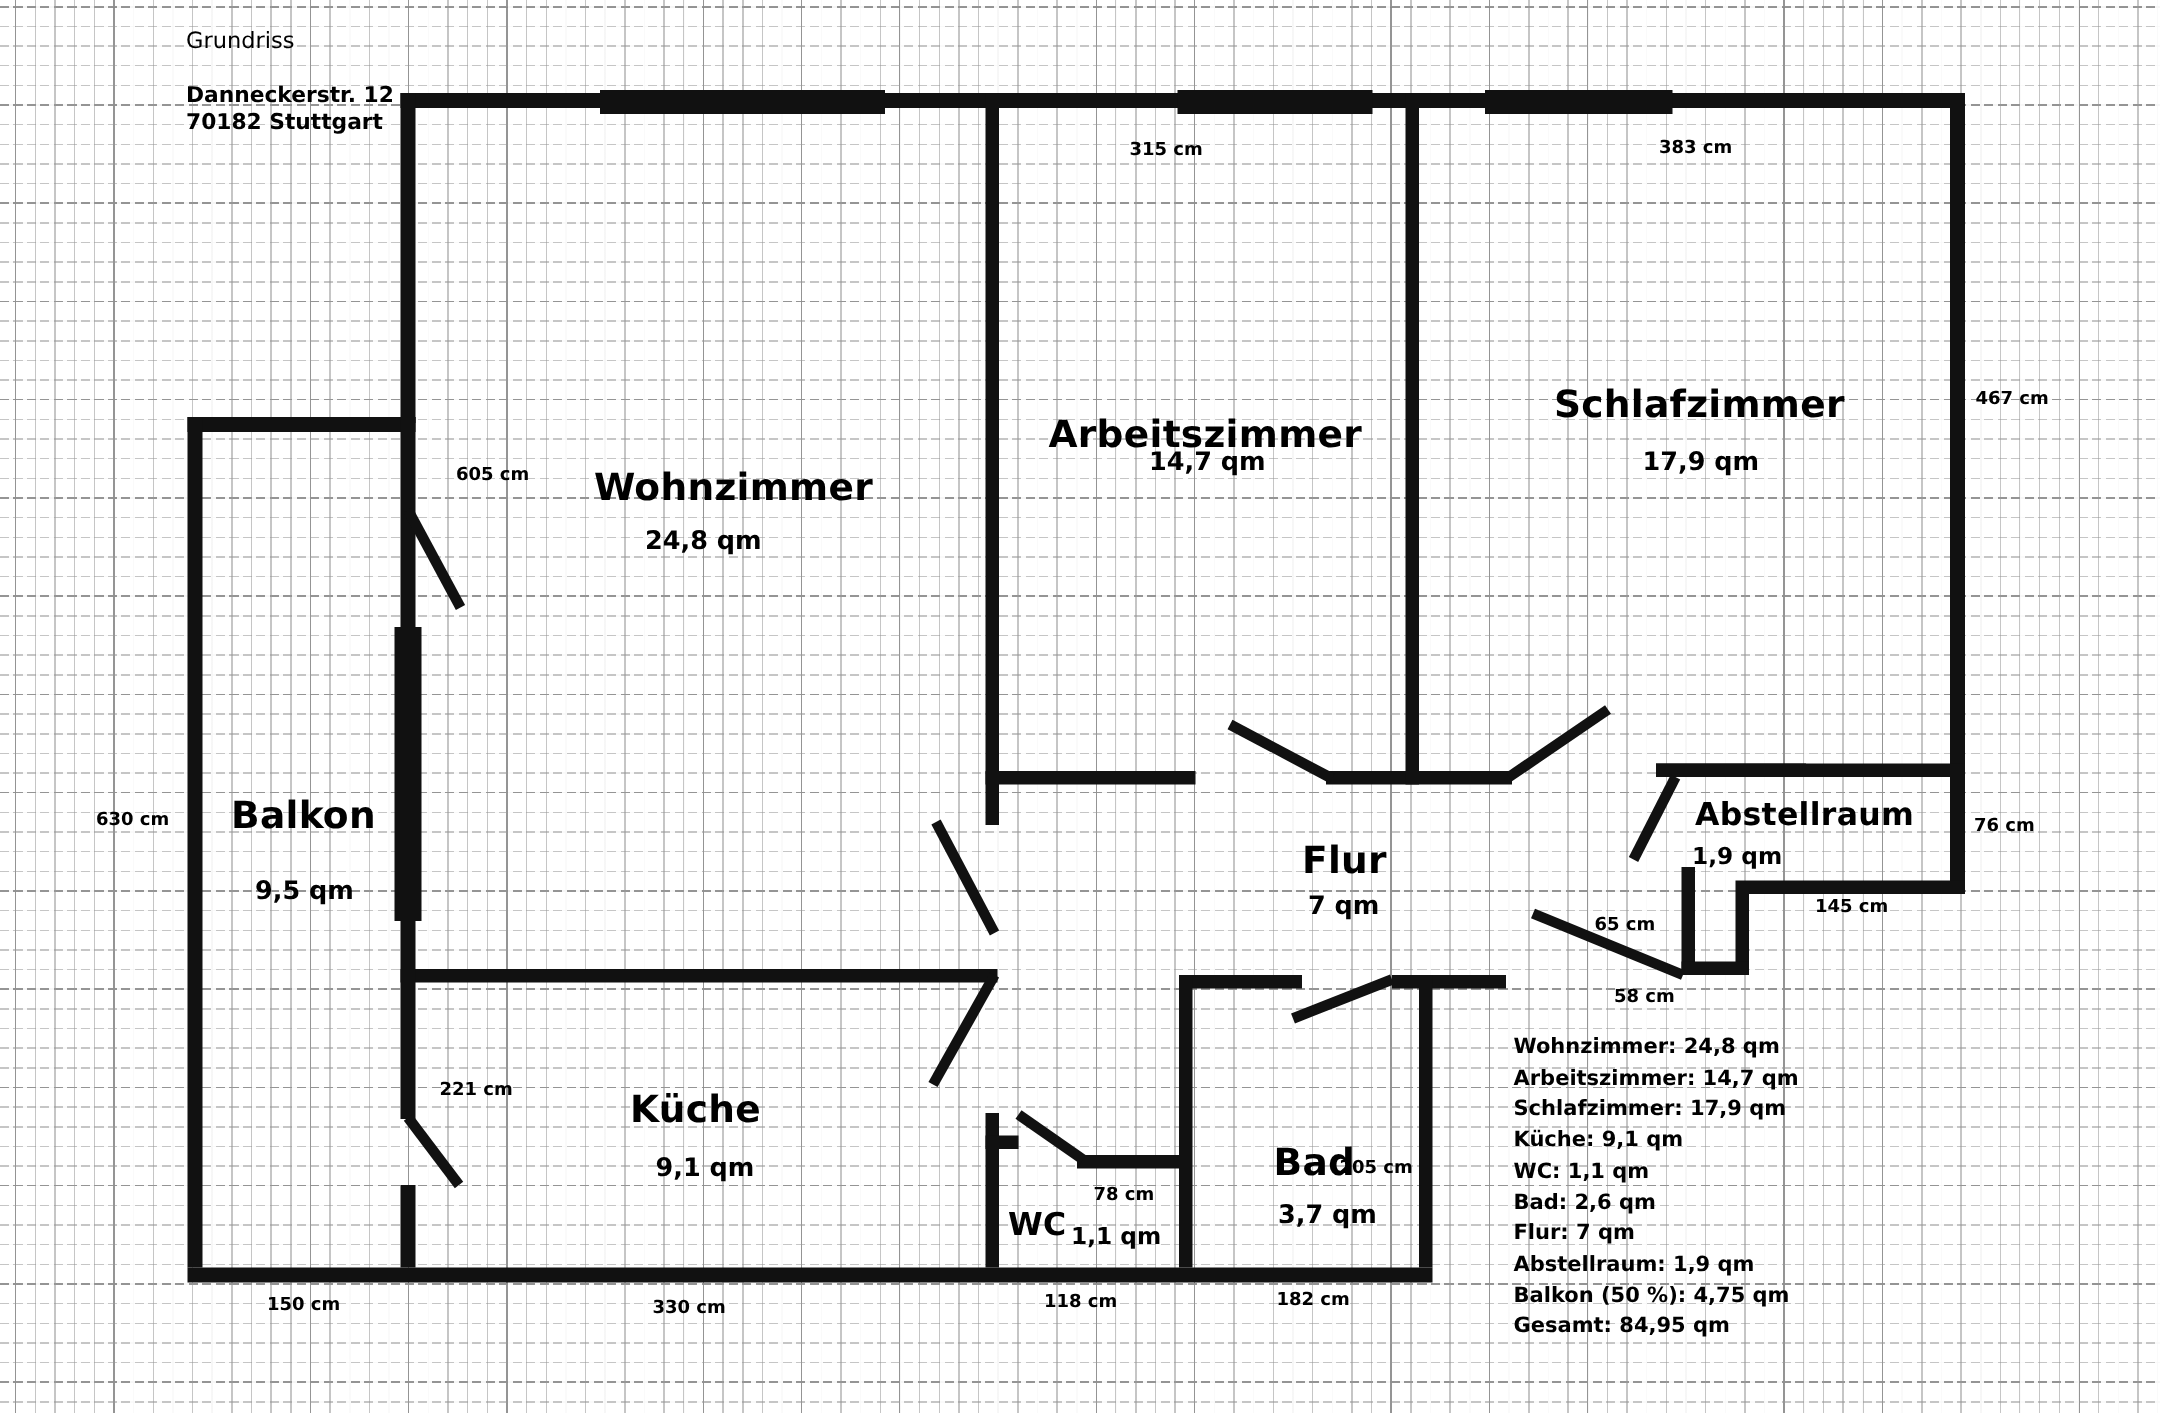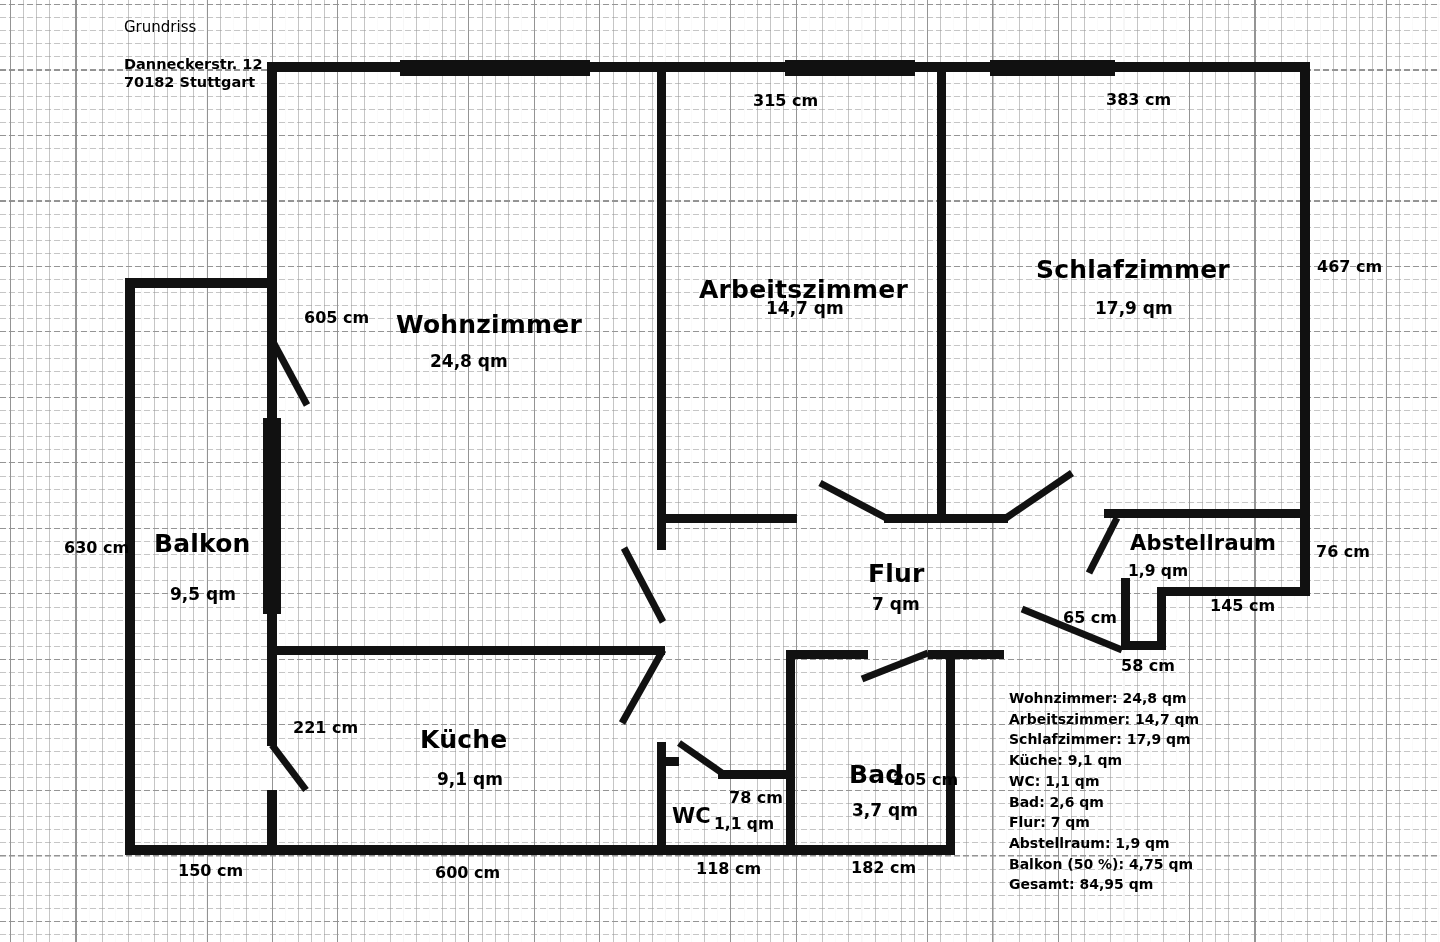--- a/index.html
+++ b/index.html
@@ -78,21 +78,21 @@
     font-size: 21px;
   }
   .room-area {
     font-size: 17px;
     font-weight: bold;
   }
   .room-area.small {
     font-size: 15.5px;
   }
   .dim {
-    font-size: 16px;
+    font-size: 12px;
     font-weight: bold;
   }
   .legend-line {
     font-size: 14px;
     font-weight: bold;
     line-height: 20.7px;
   }
   #legend {
     position: absolute;
     left: 1009px;
@@ -221,25 +221,25 @@
 
   <div class="txt dim" style="left:753px; top:93px;">315 cm</div>
   <div class="txt dim" style="left:1106px; top:92px;">383 cm</div>
   <div class="txt dim" style="left:1317px; top:259px;">467 cm</div>
   <div class="txt dim" style="left:64px; top:540px;">630 cm</div>
   <div class="txt dim" style="left:304px; top:310px;">605 cm</div>
   <div class="txt dim" style="left:293px; top:720px;">221 cm</div>
   <div class="txt dim" style="left:1316px; top:544px;">76 cm</div>
   <div class="txt dim" style="left:1210px; top:598px;">145 cm</div>
   <div class="txt dim" style="left:1063px; top:610px;">65 cm</div>
-  <div class="txt dim" style="left:1121px; top:658px;">58 cm</div>
+  <div class="txt dim" style="left:1076px; top:658px;">58 cm</div>
   <div class="txt dim" style="left:893px; top:772px;">205 cm</div>
   <div class="txt dim" style="left:729px; top:790px;">78 cm</div>
   <div class="txt dim" style="left:178px; top:863px;">150 cm</div>
-  <div class="txt dim" style="left:435px; top:865px;">600 cm</div>
+  <div class="txt dim" style="left:435px; top:865px;">330 cm</div>
   <div class="txt dim" style="left:696px; top:861px;">118 cm</div>
   <div class="txt dim" style="left:851px; top:860px;text-align:right;">182 cm</div>
 
   <div id="legend">
     <div class="legend-line">Wohnzimmer: 24,8 qm</div>
     <div class="legend-line">Arbeitszimmer: 14,7 qm</div>
     <div class="legend-line">Schlafzimmer: 17,9 qm</div>
     <div class="legend-line">Küche: 9,1 qm</div>
     <div class="legend-line">WC: 1,1 qm</div>
     <div class="legend-line">Bad: 2,6 qm</div>

